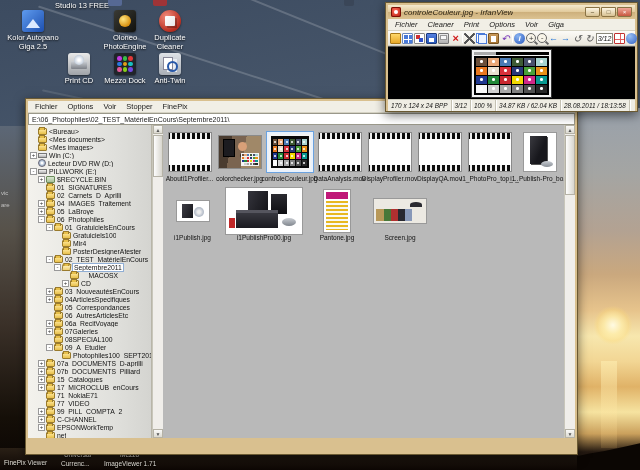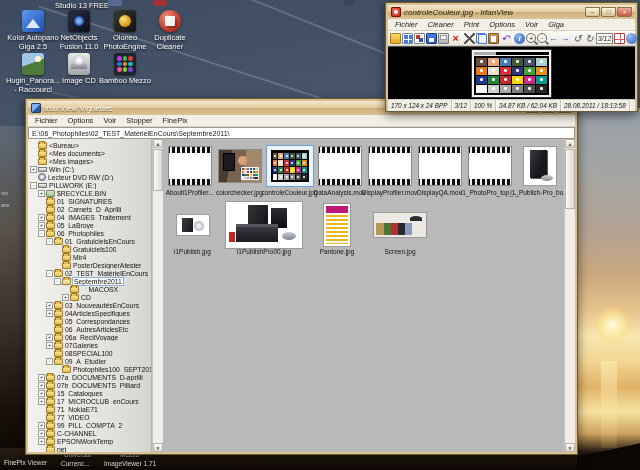--- a/index.html
+++ b/index.html
@@ -202,81 +202,66 @@
   <div class="toplabel">Studio 13 FREE</div>
   <div class="stub stub1"></div>
   <div class="stub stub2"></div>
   <div class="stub stub3"></div>
 
   <div class="dicon" style="left:5px;top:10px;">
     <div class="ig autopano"></div>
     <div class="cap">Kolor Autopano
 Giga 2.5</div>
   </div>
-  <div class="dicon" style="left:51px;top:10px;">
-    <div class="ig netobjects"></div>
-    <div class="cap">NetObjects
-Fusion 11.0</div>
-  </div>
   <div class="dicon" style="left:142px;top:10px;">
     <div class="ig duplicate"></div>
     <div class="cap">Duplicate
 Cleaner</div>
   </div>
   <div class="dicon" style="left:97px;top:10px;">
     <div class="ig oloneo"></div>
     <div class="cap">Oloneo
 PhotoEngine</div>
   </div>
-  <div class="dicon" style="left:5px;top:53px;">
-    <div class="ig hugin"></div>
-    <div class="cap">Hugin_Panora...
-- Raccourci</div>
-  </div>
   <div class="dicon" style="left:51px;top:53px;">
     <div class="ig printcd"></div>
-    <div class="cap">Image CD</div>
+    <div class="cap">Print CD</div>
   </div>
   <div class="dicon" style="left:97px;top:53px;">
     <div class="ig bamboo">
         <i></i>
         <i></i>
         <i></i>
         <i></i>
         <i></i>
         <i></i>
         <i></i>
         <i></i>
         <i></i>
       </div>
-    <div class="cap">Bamboo Mezzo</div>
+    <div class="cap">Mezzo Dock</div>
+  </div>
+  <div class="dicon" style="left:142px;top:53px;">
+    <div class="ig antitwin"></div>
+    <div class="cap">Anti-Twin</div>
   </div>
 
   <div class="blbls">
       <span>FinePix Viewer</span>
       <span>Universal</span>
       <span>Currenc...</span>
       <span>Mezzo</span>
       <span>ImageViewer 1.71</span>
     </div>
   <div class="efrag">
       <span>vic</span>
       <span>are</span>
     </div>
 
   <div class="win thwin">
-    <div class="tbar">
-      <span class="appicon vg-icon"></span>
-      <span class="ttl">IrfanView Vignettes</span>
-      <span class="wbtns">
-        <span class="wbtn">–</span>
-        <span class="wbtn">□</span>
-        <span class="wbtn close">×</span>
-      </span>
-    </div>
     <div class="menubar">
         <span>Fichier</span>
         <span>Options</span>
         <span>Voir</span>
         <span>Stopper</span>
         <span>FinePix</span>
       </div>
     <div class="pathbar">E:\06_Photophiles\02_TEST_MatérielEnCours\Septembre2011\</div>
     <div class="thbody">
       <div class="tree">

